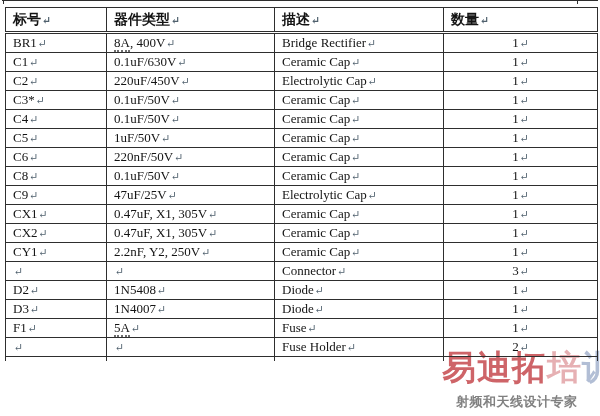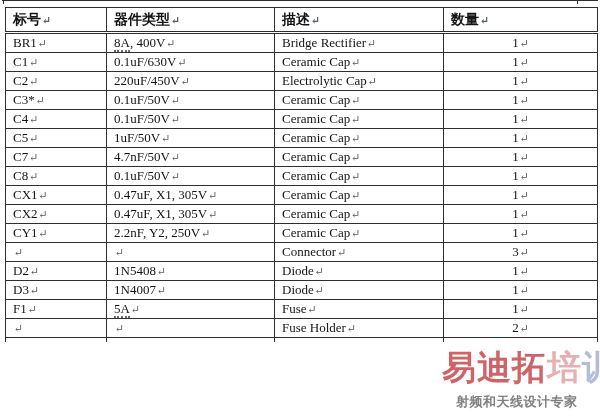--- a/index.html
+++ b/index.html
@@ -100,29 +100,35 @@
         <td>Ceramic Cap<span class="pmark">↵</span></td>
         <td class="qty">1<span class="pmark">↵</span></td>
       </tr>
       <tr>
         <td>C5<span class="pmark">↵</span></td>
         <td>1uF/50V<span class="pmark">↵</span></td>
         <td>Ceramic Cap<span class="pmark">↵</span></td>
         <td class="qty">1<span class="pmark">↵</span></td>
       </tr>
       <tr>
-        <td>C7<span class="pmark">↵</span></td>
-        <td>4.7nF/50V<span class="pmark">↵</span></td>
+        <td>C6<span class="pmark">↵</span></td>
+        <td>220nF/50V<span class="pmark">↵</span></td>
         <td>Ceramic Cap<span class="pmark">↵</span></td>
         <td class="qty">1<span class="pmark">↵</span></td>
       </tr>
       <tr>
         <td>C8<span class="pmark">↵</span></td>
         <td>0.1uF/50V<span class="pmark">↵</span></td>
         <td>Ceramic Cap<span class="pmark">↵</span></td>
+        <td class="qty">1<span class="pmark">↵</span></td>
+      </tr>
+      <tr>
+        <td>C9<span class="pmark">↵</span></td>
+        <td>47uF/25V<span class="pmark">↵</span></td>
+        <td>Electrolytic Cap<span class="pmark">↵</span></td>
         <td class="qty">1<span class="pmark">↵</span></td>
       </tr>
       <tr>
         <td>CX1<span class="pmark">↵</span></td>
         <td>0.47uF, X1, 305V<span class="pmark">↵</span></td>
         <td>Ceramic Cap<span class="pmark">↵</span></td>
         <td class="qty">1<span class="pmark">↵</span></td>
       </tr>
       <tr>
         <td>CX2<span class="pmark">↵</span></td>

